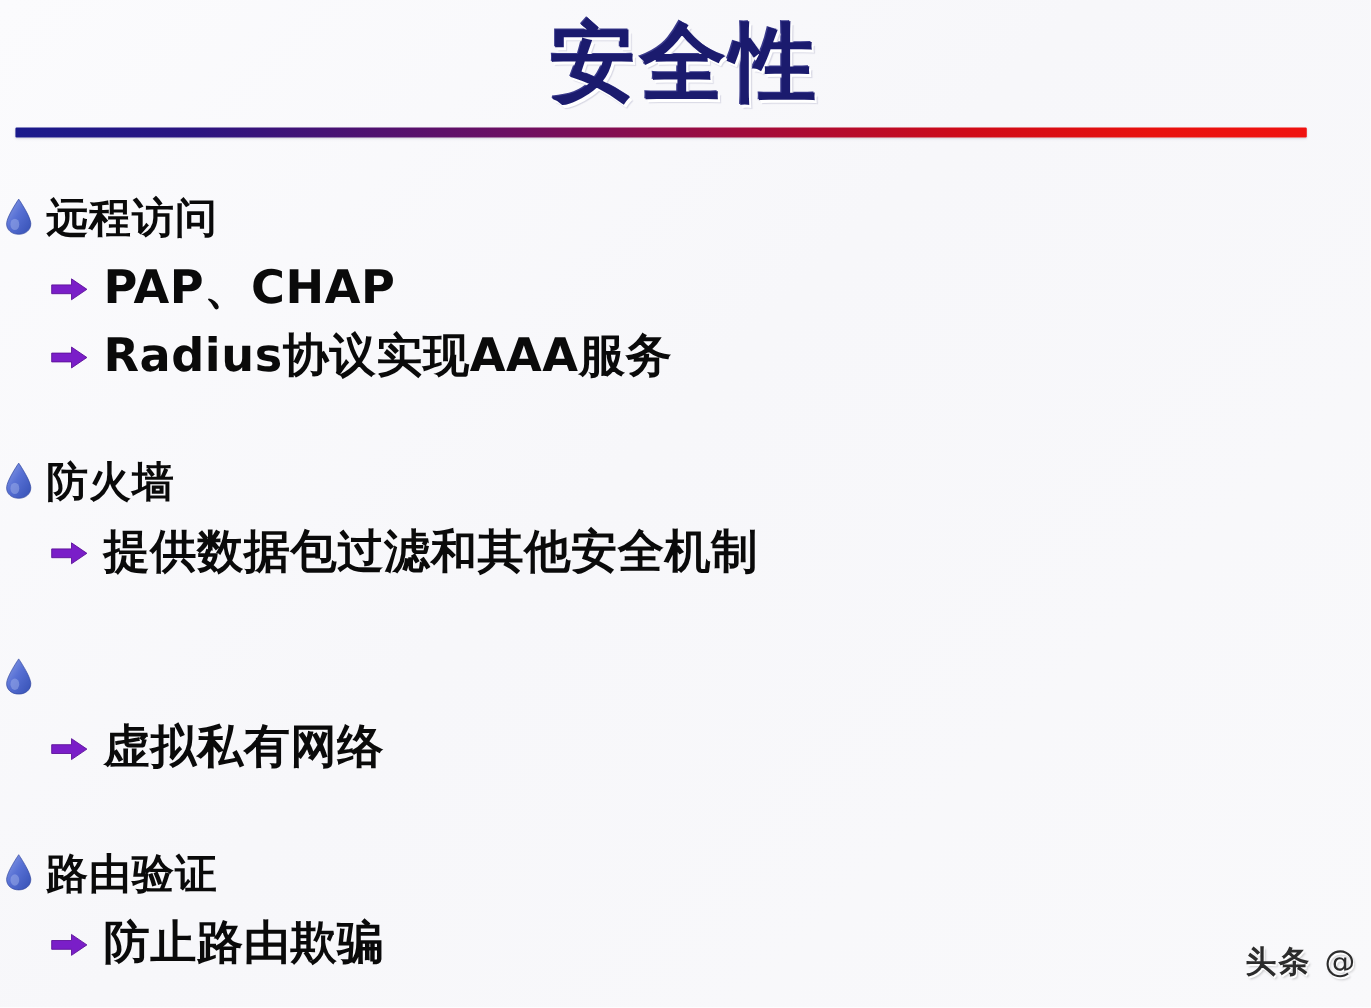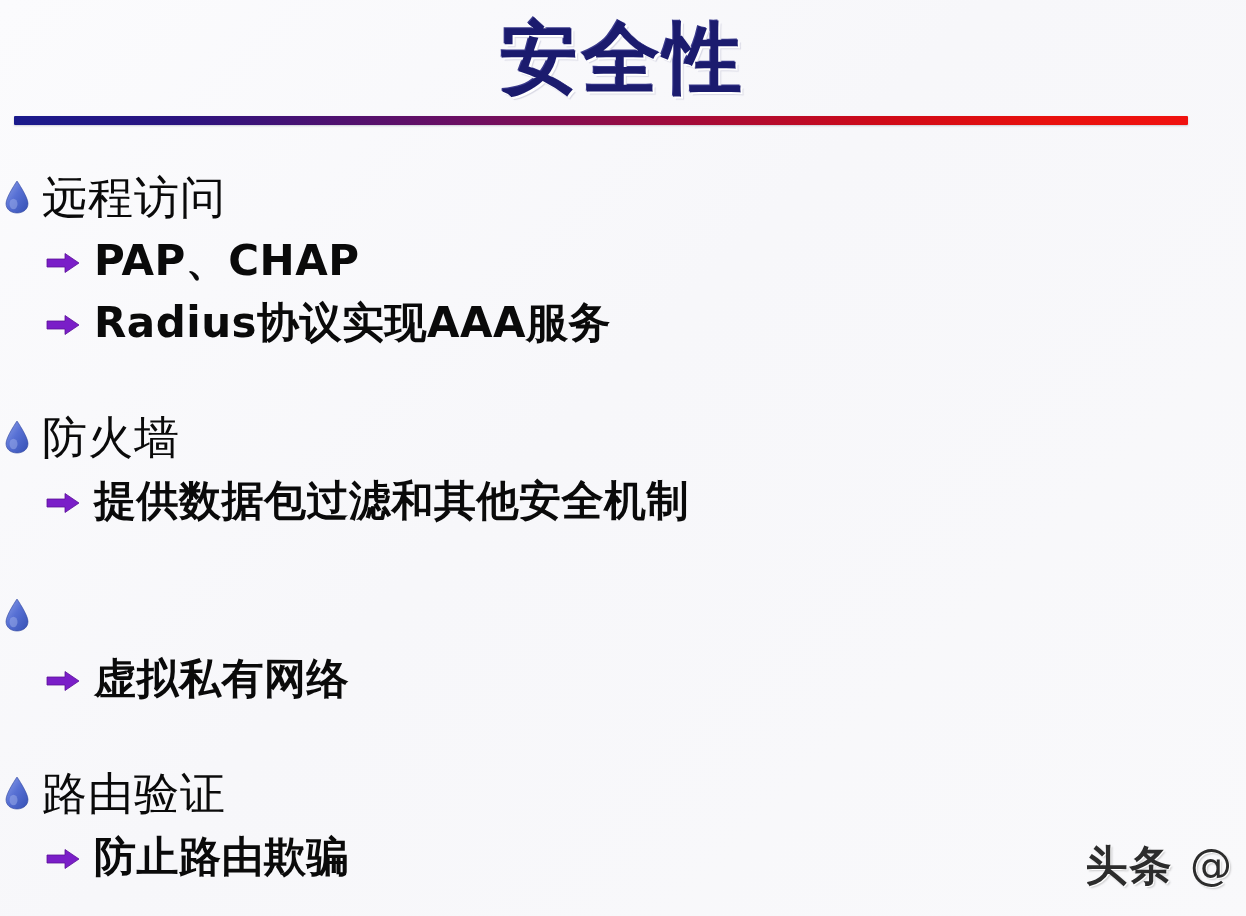--- a/index.html
+++ b/index.html
@@ -95,23 +95,23 @@
     margin-top: 10px;
     margin-right: 12px;
     position: relative;
   }
   .drop {
     display: block;
     width: 26px;
     height: 34px;
   }
   .l1-text {
-    font-size: 45px;
+    font-size: 38px;
     line-height: 56px;
-    font-weight: 400;
+    font-weight: 700;
     color: #0a0a0a;
     letter-spacing: 1px;
     white-space: nowrap;
   }
 
   
   .l2 {
     position: relative;
     display: flex;
     align-items: flex-start;
@@ -139,21 +139,21 @@
     letter-spacing: 0.5px;
     white-space: nowrap;
   }
   .gap-lg { height: 54px; }
 
   
   .watermark {
     position: absolute;
     right: 56px;
     bottom: 22px;
-    font-size: 42px;
+    font-size: 28px;
     font-weight: 700;
     color: #2c2c2c;
     letter-spacing: 2px;
     text-shadow: 1px 1px 0 #ffffff, 2px 2px 2px rgba(0,0,0,0.18);
     white-space: nowrap;
     user-select: none;
   }
   .watermark .wm-at {
     font-family: "DejaVu Sans", "Liberation Sans", sans-serif;
     font-weight: 500;

